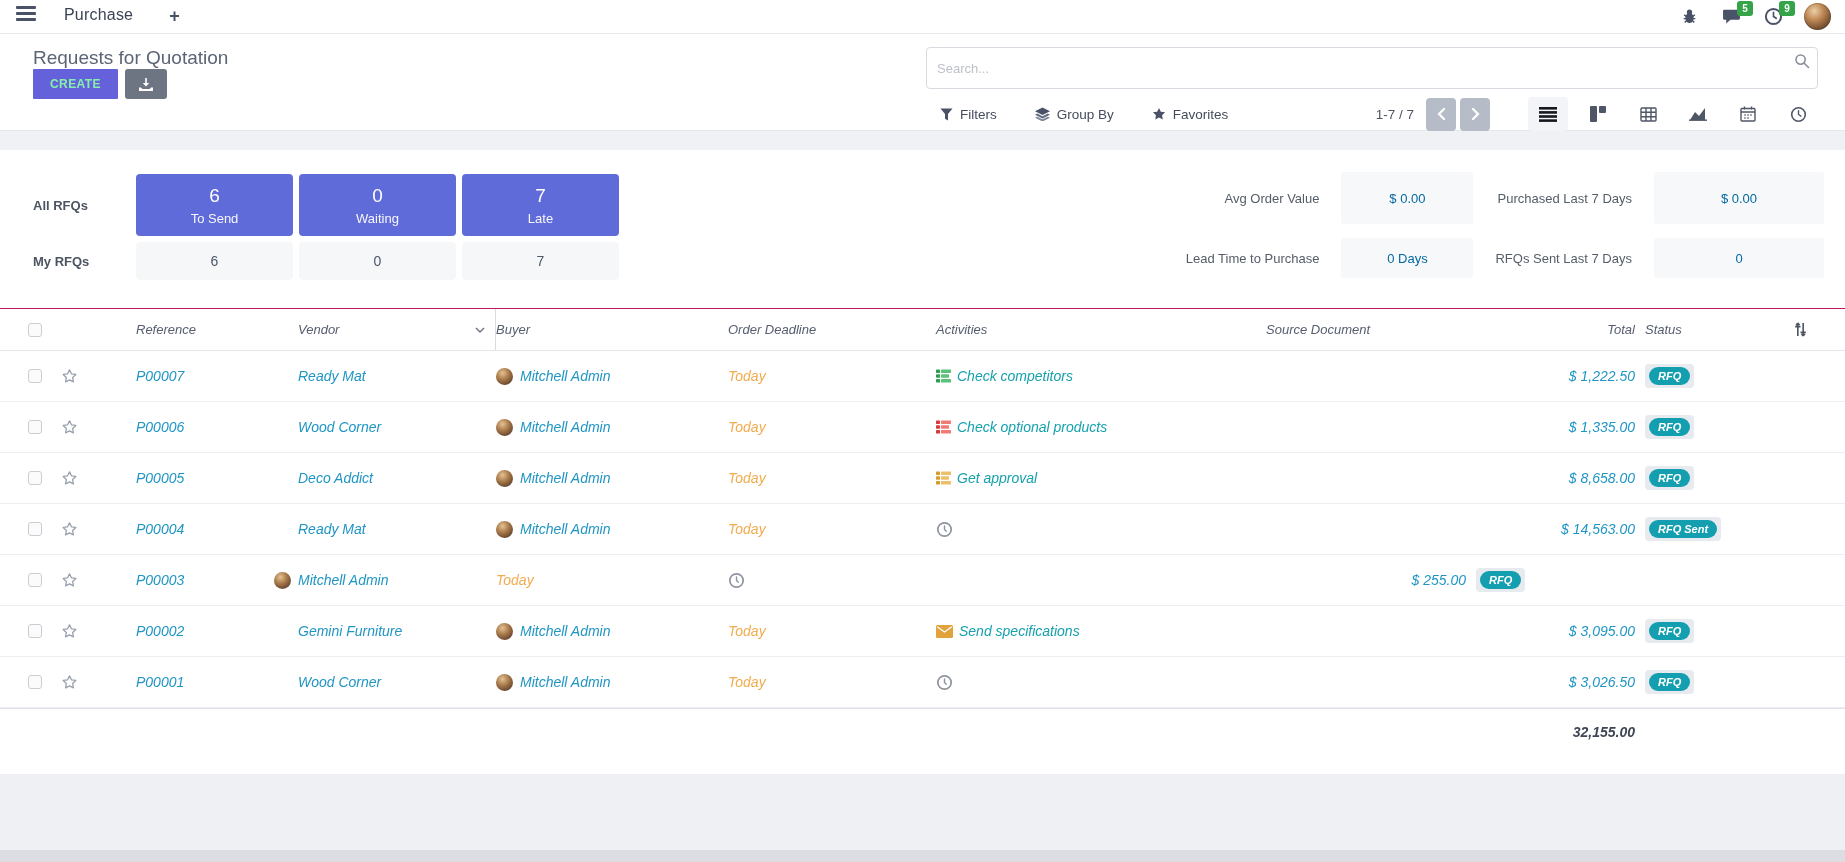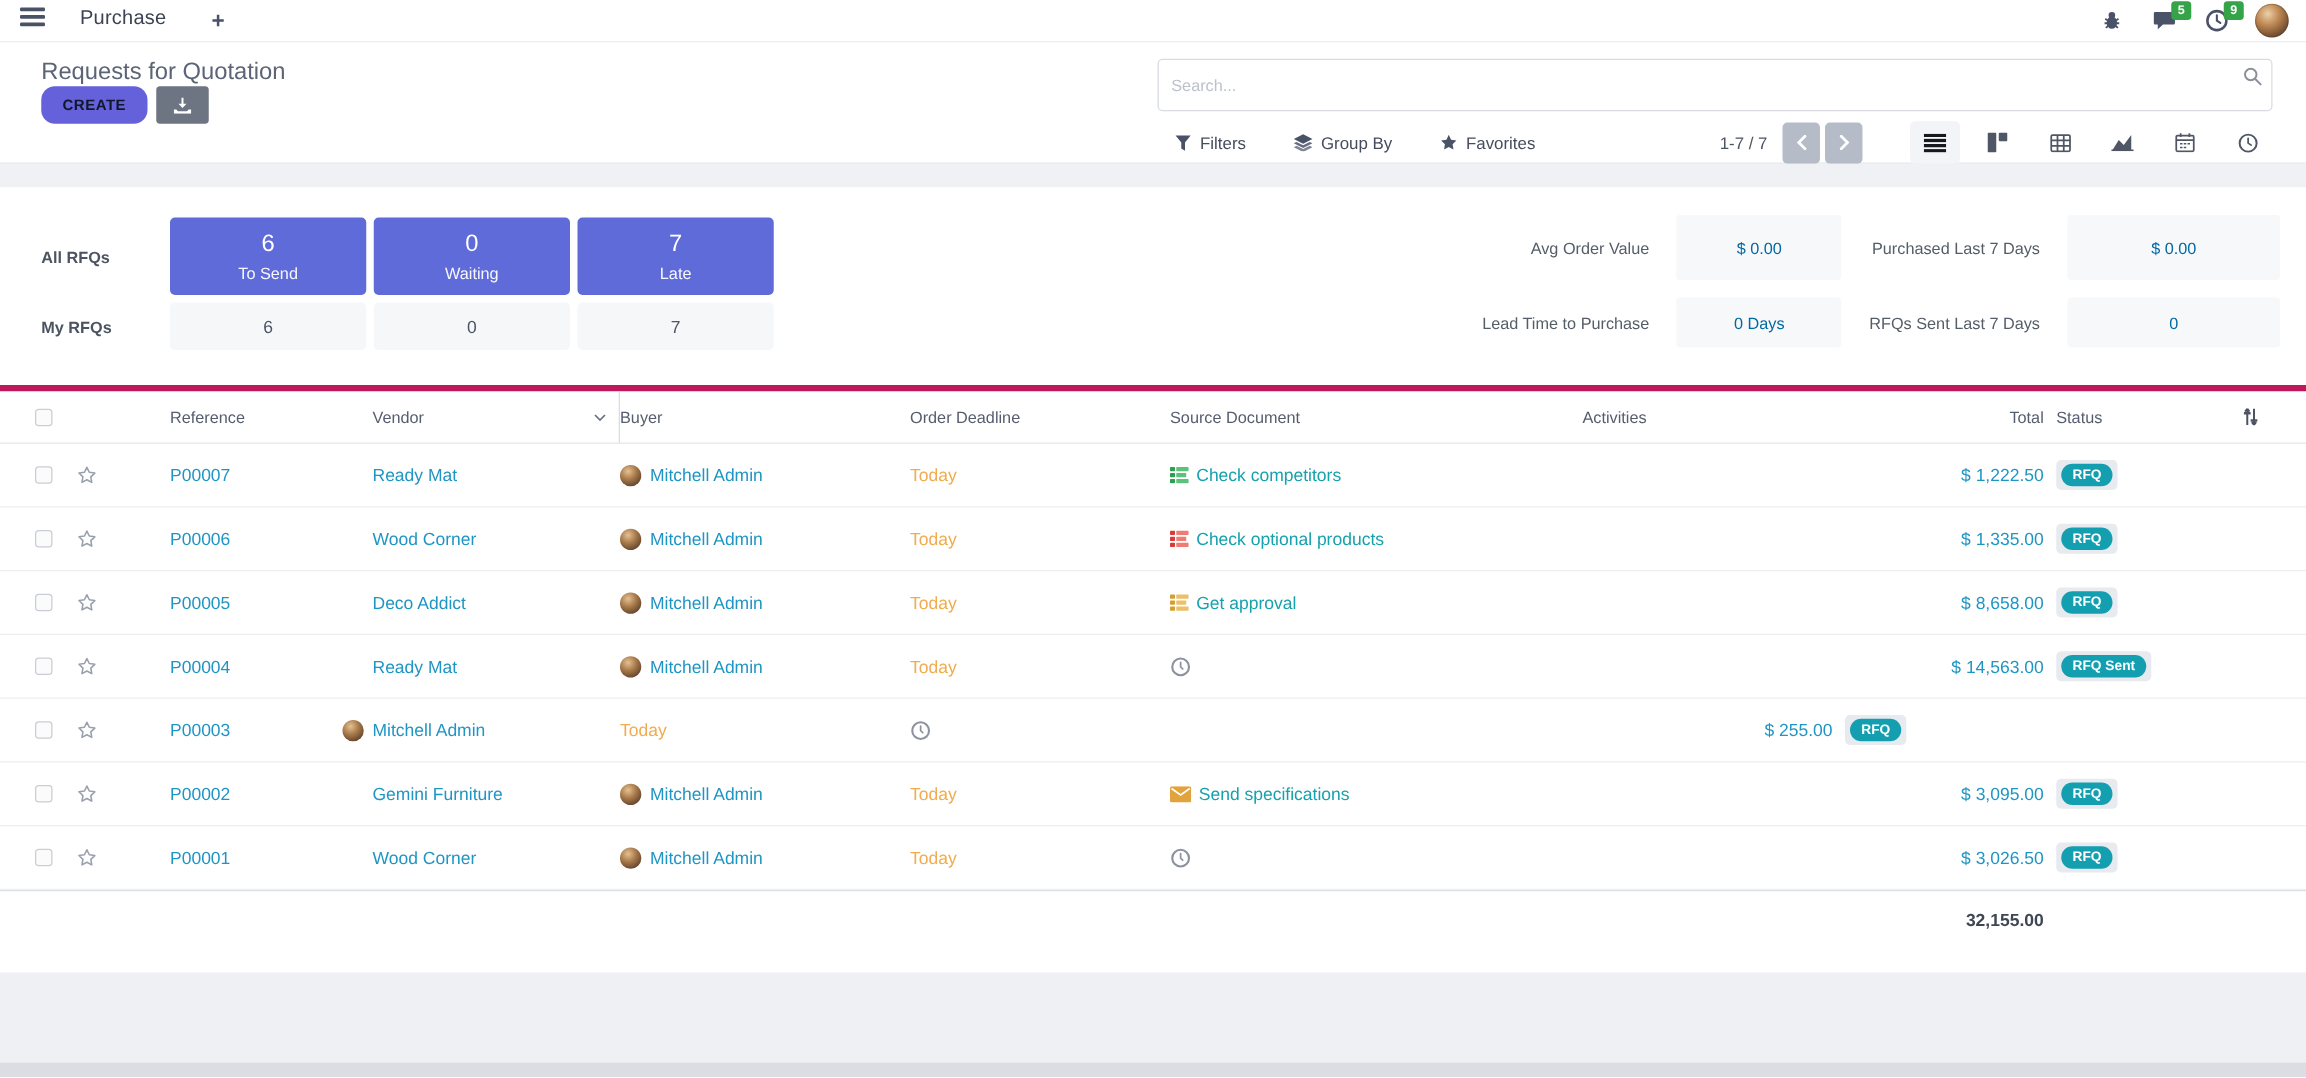--- a/index.html
+++ b/index.html
@@ -17,21 +17,21 @@
   .nav-right { margin-left:auto; display:flex; align-items:center; gap:20px; }
   .nav-icon { position:relative; width:22px; height:22px; display:flex; align-items:center; justify-content:center; color:#4a5268; cursor:pointer; }
   .nav-badge { position:absolute; top:-5px; right:-11px; min-width:16px; height:15px; background:#35a348; color:#fff; font-size:10px; font-weight:700; border-radius:3px; display:flex; align-items:center; justify-content:center; padding:0 3px; }
   .avatar { width:27px; height:27px; border-radius:50%; background:radial-gradient(circle at 38% 30%, #ecd0a8 0%, #c08a56 35%, #7c5434 68%, #4a3322 100%); box-shadow:inset 0 0 0 1px rgba(0,0,0,.15); cursor:pointer; }
 
   
   .control-panel { background:#fff; border-bottom:1px solid #e4e6ea; padding:13px 27px 16px 33px; display:flex; flex:0 0 auto; height:97px; }
   .cp-left { display:flex; flex-direction:column; }
   .page-title { font-size:19px; color:#5c6576; font-weight:400; }
   .cp-buttons { display:flex; gap:7px; }
-  .btn-create { background:#6461da; color:#0f172a; border:none; border-radius:11px; font-size:12px; font-weight:600; letter-spacing:.4px; padding:8px 17px; cursor:pointer; font-family:inherit; }
+  .btn-create { background:#6461da; color:#86efac; border:none; border-radius:1px; font-size:12px; font-weight:600; letter-spacing:.4px; padding:8px 17px; cursor:pointer; font-family:inherit; }
   .btn-export { background:#6e7582; color:#fff; border:none; border-radius:3px; padding:8px 14px; cursor:pointer; display:flex; align-items:center; }
   .cp-right { margin-left:auto; width:892px; display:flex; flex-direction:column; }
   .search-wrap { position:relative; width:100%; }
   .search-input { width:100%; height:42px; border:1px solid #d8dbe1; border-radius:4px; padding:0 30px 0 10px; font-size:13px; color:#4c5667; font-family:inherit; outline:none; }
   .search-input::placeholder { color:#bcc1ca; }
   .search-icon { position:absolute; right:8px; top:6px; color:#8a909b; }
   .facet-row { display:flex; align-items:center; margin-top:8px; }
   .facets { display:flex; align-items:center; gap:38px; padding-left:14px; }
   .facet { display:flex; align-items:center; gap:7px; font-size:13.5px; color:#454c5c; cursor:pointer; }
   .facet svg { color:#4a5268; }
@@ -51,21 +51,21 @@
   .dash-row-label { display:flex; align-items:center; font-size:13px; color:#4c5462; font-weight:600; }
   .card-blue { background:#5f6bd8; border-radius:4px; height:62px; display:flex; flex-direction:column; align-items:center; justify-content:center; gap:4px; color:#fff; cursor:pointer; }
   .card-blue .num { font-size:19px; }
   .card-blue .lbl { font-size:13px; opacity:.95; }
   .card-gray { background:#f6f7f9; border-radius:4px; height:38px; display:flex; align-items:center; justify-content:center; font-size:14px; color:#4c5667; cursor:pointer; }
   .kpi-grid { position:absolute; right:21px; top:22px; display:grid; grid-template-columns:auto 132px auto 170px; grid-template-rows:52px 40px; column-gap:22px; row-gap:14px; align-items:center; }
   .kpi-label { font-size:13px; color:#555d68; text-align:right; white-space:nowrap; }
   .kpi-value { background:#f7f8fa; border-radius:3px; height:100%; display:flex; align-items:center; justify-content:center; font-size:13px; color:#0369a1; }
 
   
-  .table { background:#fff; border-top:5px solid #be185d; flex:0 0 auto; }
+  .table { background:#fff; border-top:1px solid #be185d; flex:0 0 auto;font-style:italic; }
   .tr, .thead-row, .tfoot-row { display:grid; grid-template-columns:44px 52px 162px 222px 232px 208px 330px 200px 1fr 120px 90px; align-items:center; padding-left:16px; }
   .thead-row { height:42px; border-bottom:1px solid #e3e5e9; font-size:13px; color:#555d6e; }
   .tr { height:51px; border-bottom:1px solid #eceef1; font-size:14px; }
   .tfoot-row { height:46px; border-top:1px solid #dee1e6; }
   .th { display:flex; align-items:center; height:100%; }
   .th-vendor { justify-content:space-between; border-right:1px solid #d8dbe0; padding-right:10px; }
   .th-total, .td-total { justify-content:flex-end; text-align:right; }
   .th-gear { justify-content:center; color:#4c5462; }
   .pad24 { padding-left:24px; }
   .checkbox { width:14px; height:14px; border:1px solid #c9cdd4; border-radius:3px; background:#fbfbfc; display:inline-block; cursor:pointer; }
@@ -285,22 +285,22 @@
       <span class="th"></span>
       <span class="th pad24">Reference</span>
       <span class="th th-vendor pad24">
         <span>Vendor</span>
         <svg width="10" height="6" viewBox="0 0 10 6" fill="none" stroke="#6b7280" stroke-width="1.4">
             <path d="M1 1l4 4 4-4"></path>
           </svg>
       </span>
       <span class="th">Buyer</span>
       <span class="th">Order Deadline</span>
+      <span class="th">Activities</span>
       <span class="th">Source Document</span>
-      <span class="th">Activities</span>
       <span class="th th-total">Total</span>
       <span class="th" style="padding-left:10px;">Status</span>
       <span class="th th-gear">
         <svg width="15" height="15" viewBox="0 0 14 14" fill="none" stroke="currentColor" stroke-width="1.5">
             <path d="M4.5 1v12M9.5 1v12"></path>
             <path d="M2 4.3h5M7 9.7h5" stroke-width="1.8"></path>
             <path d="M4.5 1l-1.6 2M4.5 1l1.6 2M9.5 13l-1.6-2M9.5 13l1.6-2"></path>
           </svg>
       </span>
     </div>

